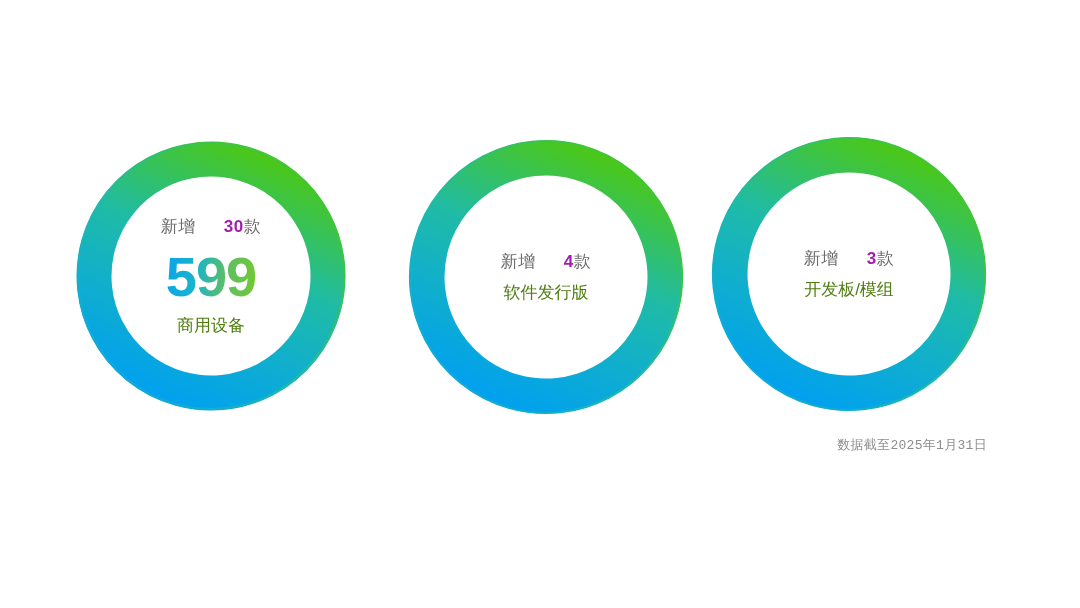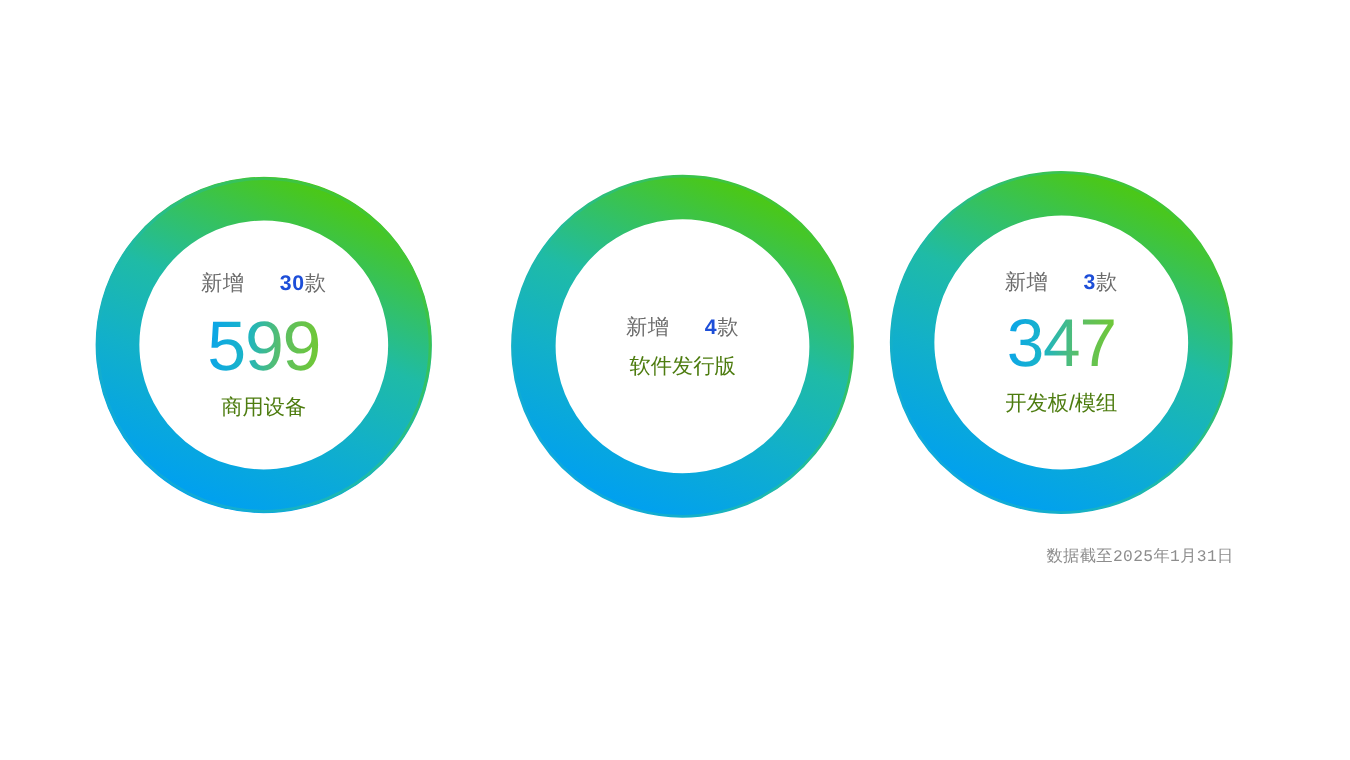--- a/index.html
+++ b/index.html
@@ -52,28 +52,28 @@
 
   .delta {
     font-size: 17px;
     line-height: 1;
     color: #6b6b6b;
     letter-spacing: 0.5px;
     white-space: nowrap;
     margin-bottom: 14px;
   }
   .delta .delta-num {
-    color: #1d4ed8;
+    color: #a21caf;
     font-weight: bold;
     margin-left: 28px;
   }
 
   .big-number {
     font-size: 56px;
-    font-weight: normal;
+    font-weight: bold;
     line-height: 1;
     letter-spacing: -1px;
     background: linear-gradient(95deg, #0aa3ec 0%, #19b4c9 34%, #5dbf63 66%, #73c92f 100%);
     -webkit-background-clip: text;
     background-clip: text;
     -webkit-text-fill-color: transparent;
     color: #2ab2a0;
     margin-bottom: 12px;
     white-space: nowrap;
   }
@@ -173,20 +173,19 @@
           <stop offset="0%" stop-color="#0aa3ec"></stop>
           <stop offset="45%" stop-color="#1fbba6"></stop>
           <stop offset="100%" stop-color="#4cc814"></stop>
         </linearGradient>
       </defs>
       <circle cx="138" cy="138" r="119" fill="none" stroke="url(#gradA2)" stroke-width="35" transform="rotate(-96 138 138)"></circle>
       <circle cx="138" cy="138" r="136" fill="none" stroke="url(#gradB2)" stroke-width="2.2" transform="rotate(-96 138 138)"></circle>
     </svg>
     <div class="gauge-center">
       <div class="delta"><span>新增</span><span class="delta-num">3</span><span>款</span></div>
-      <div class="big-number">347</div>
       <div class="gauge-label">开发板/模组</div>
     </div>
   </div>
 
   <div class="footnote">数据截至2025年1月31日</div>
 
 </div>
 
 </body></html>

